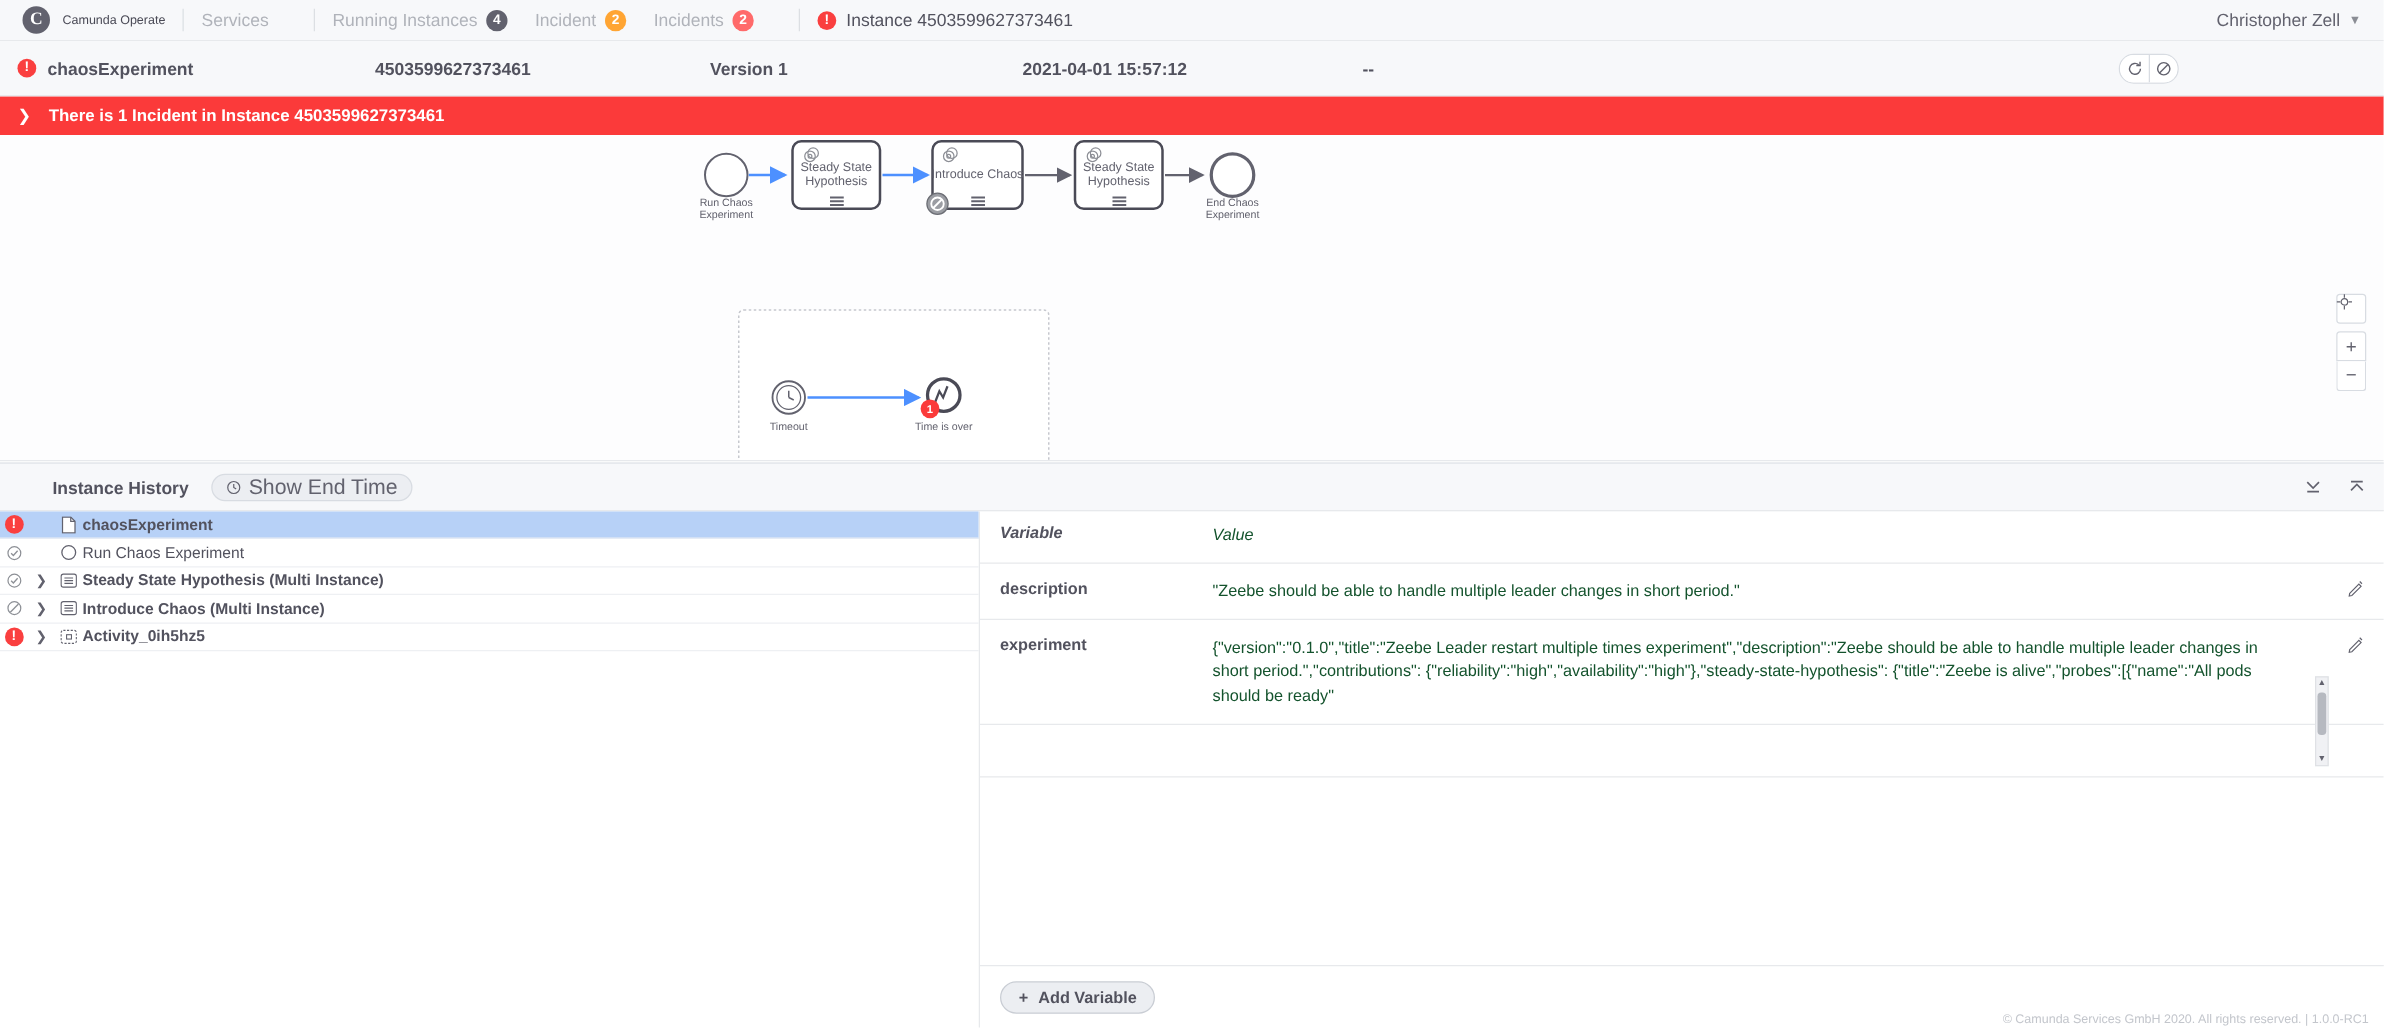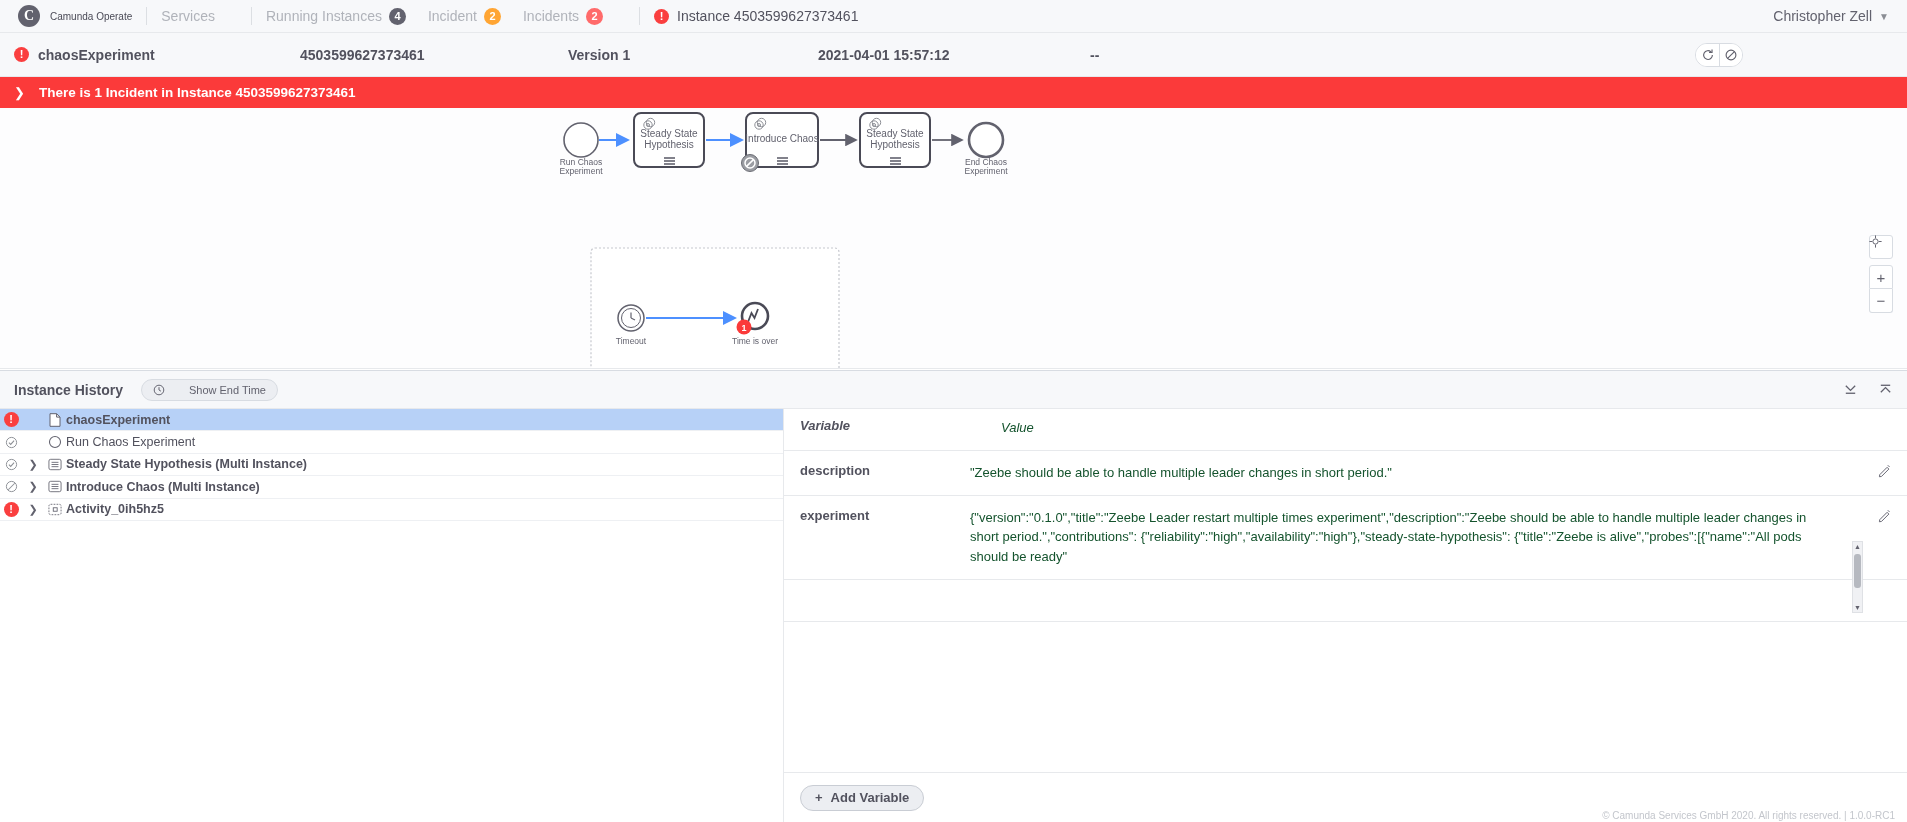--- a/index.html
+++ b/index.html
@@ -121,26 +121,26 @@
     position: absolute; left: 0; right: 0; bottom: 0;
     height: 452px; background: #fff;
     border-top: 1px solid #d8dce2;
     display: flex; flex-direction: column;
   }
   .panel-head {
     height: 38px; background: #f7f8fa; border-bottom: 1px solid #e7e9ec;
     display: flex; align-items: center; padding: 0 14px; gap: 18px;
     position: relative;
   }
-  .panel-title { font-size: 14px; font-weight: bold; color: #52525e; }
+  .panel-title { font-size: 14px; font-weight: bold; color: #52525e; margin-left: 28px; }
   .pill {
-    display: inline-flex; align-items: center; gap: 24px;
+    display: inline-flex; align-items: center; gap: 6px;
     height: 22px; padding: 0 11px; border-radius: 12px;
     background: #eceef2; border: 1px solid #d8dce2;
-    font-size: 11px; color: #62626e; cursor: pointer;
+    font-size: 17px; color: #62626e; cursor: pointer;
   }
   .panel-head-right { margin-left: auto; display: flex; gap: 20px; align-items: center; }
   .icon-btn { cursor: pointer; display: flex; align-items: center; }
 
   .panel-body { flex: 1; display: flex; min-height: 0; }
 
   
   .tree { width: 784px; border-right: 1px solid #e7e9ec; overflow: hidden; }
   .tree-row {
     height: 22.4px; display: flex; align-items: center;
@@ -156,21 +156,21 @@
 
   
   .vars { flex: 1; display: flex; flex-direction: column; min-width: 0; position: relative; }
   .vars-scroll { flex: 1; overflow: hidden; }
   .vrow {
     display: flex; align-items: flex-start;
     border-bottom: 1px solid #e7e9ec;
     padding: 12px 0; font-size: 13px;
     min-height: 42px;
   }
-  .vrow.head { border-bottom: 1px solid #e7e9ec; padding: 9px 0; gap: 31px; }
+  .vrow.head { border-bottom: 1px solid #e7e9ec; padding: 9px 0; }
   .vhead { font-style: italic; color: #9a9da4; font-size: 13px; }
   .vname { width: 186px; padding-left: 16px; font-weight: bold; color: #52525e; flex: none; }
   .vval {
     flex: 1; color: #14532d; padding-right: 12px; line-height: 1.5;
     word-break: break-word; position: relative; min-width: 0;
   }
   .vedit { width: 44px; flex: none; display: flex; justify-content: center; padding-top: 1px; cursor: pointer; }
   .sc-arrow { font-size: 7px; color: #62626e; padding: 1px 0; }
   .vars-footer {
     height: 50px; border-top: 1px solid #e7e9ec;

